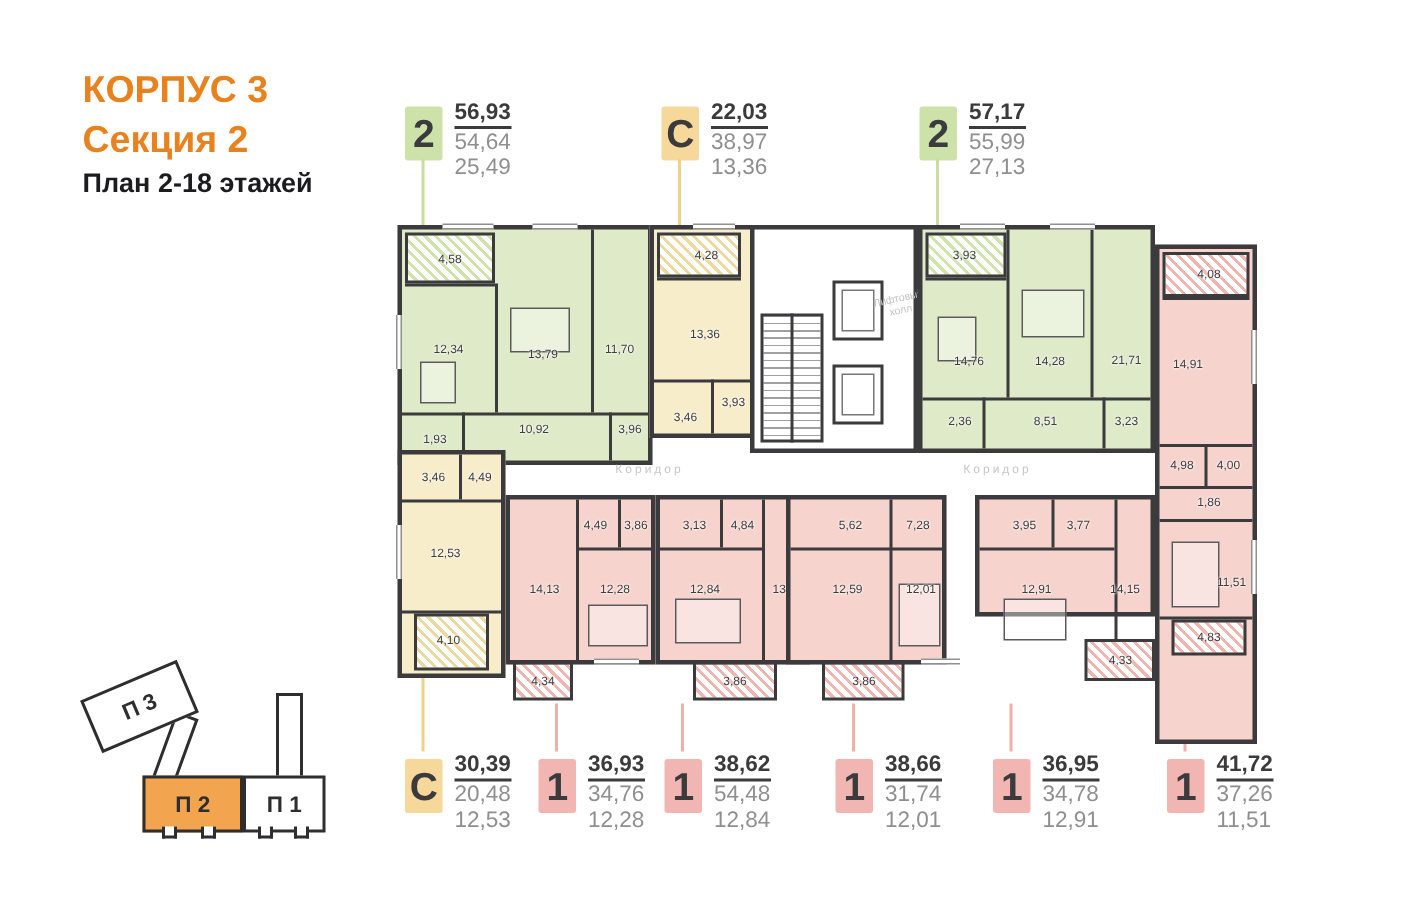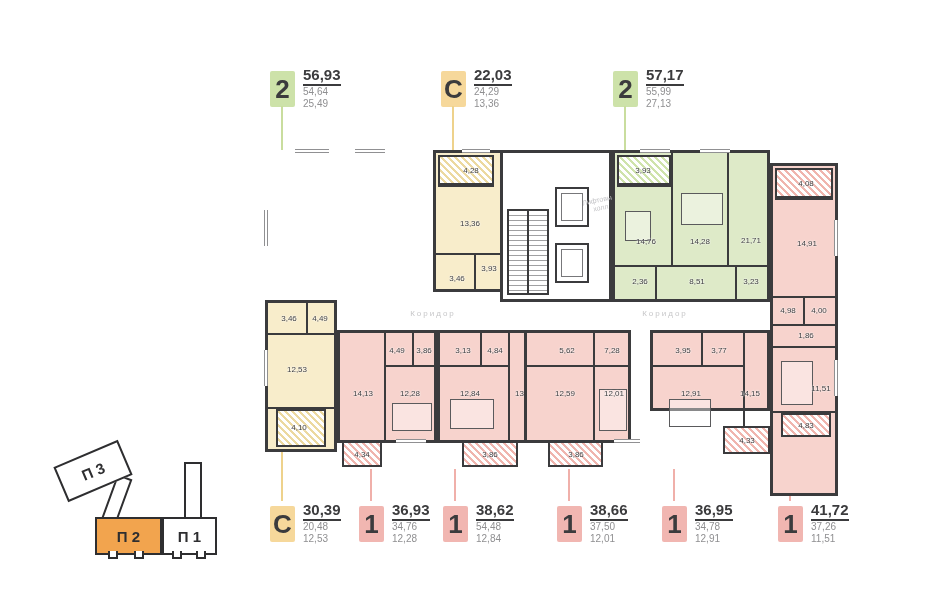--- a/index.html
+++ b/index.html
@@ -10,21 +10,21 @@
   .title { position:absolute; left:55px; top:44px; }
   .title .t1 { color:#e8821f; font-size:25px; font-weight:bold; line-height:1.3; }
   .title .t3 { color:#1c1c1e; font-size:18px; font-weight:bold; margin-top:3px; }
 
   
   .legend-group { position:absolute; display:flex; gap:8px; }
   .badge { width:25px; height:36px; margin-top:5px; border-radius:2px; display:flex; align-items:center; justify-content:center;
            font-size:26px; font-weight:bold; color:#3b3b3d; }
   .bg-green { background:#cde2a9; } .bg-yellow { background:#f6d89b; } .bg-pink { background:#f1b6b1; }
   .vals .main { display:inline-block; font-size:15px; font-weight:bold; color:#3b3b3d; border-bottom:2px solid #3b3b3d; padding-bottom:1px; }
-  .vals .sub  { font-size:10px; color:#8f8f91; line-height:1.15; }
+  .vals .sub  { font-size:15px; color:#8f8f91; line-height:1.15; }
   .leader { position:absolute; width:2px; }
   .ld-green { background:#c9dd9e; } .ld-yellow { background:#eed28c; } .ld-pink { background:#f0b0aa; }
 
   
   .apt { position:absolute; border:3px solid #3b3b3d; }
   .fill-g { background:#deeac8; } .fill-y { background:#f8edcb; } .fill-p { background:#f7d3cd; } .fill-w { background:#fff; }
   .wv { position:absolute; width:2px; background:#3b3b3d; }
   .wh { position:absolute; height:2px; background:#3b3b3d; }
   .al { position:absolute; transform:translate(-50%,-50%); font-size:8px; color:#3e3e40; white-space:nowrap;
         text-shadow:0 0 2px #fff,0 0 2px #fff; }
@@ -46,34 +46,39 @@
   .mm-block { position:absolute; border:2px solid #2e2e30; background:#fff; display:flex; align-items:center; justify-content:center;
               font-size:15px; font-weight:bold; color:#2e2e30; }
   .mm-orange { background:#f2a44e; }
   .notch { position:absolute; width:10px; height:8px; background:#fff; border:2px solid #2e2e30; border-top:none; }
 </style>
 </head>
 <body>
 
 <div class="canvas">
 
+  <div class="title">
+    <div class="t1">КОРПУС 3</div>
+    <div class="t1">Секция 2</div>
+    <div class="t3">План 2-18 этажей</div>
+  </div>
 
   <div class="legend-group" style="left:270px;top:66px">
     <div class="badge bg-green">2</div>
     <div class="vals">
       <div><span class="main">56,93</span></div>
       <div class="sub">54,64</div>
       <div class="sub">25,49</div>
     </div>
   </div>
   <div class="legend-group" style="left:441px;top:66px">
     <div class="badge bg-yellow">С</div>
     <div class="vals">
       <div><span class="main">22,03</span></div>
-      <div class="sub">24,29</div>
+      <div class="sub">38,97</div>
       <div class="sub">13,36</div>
     </div>
   </div>
   <div class="legend-group" style="left:613px;top:66px">
     <div class="badge bg-green">2</div>
     <div class="vals">
       <div><span class="main">57,17</span></div>
       <div class="sub">55,99</div>
       <div class="sub">27,13</div>
     </div>
@@ -100,21 +105,21 @@
     <div class="vals">
       <div><span class="main">38,62</span></div>
       <div class="sub">54,48</div>
       <div class="sub">12,84</div>
     </div>
   </div>
   <div class="legend-group" style="left:557px;top:501px">
     <div class="badge bg-pink">1</div>
     <div class="vals">
       <div><span class="main">38,66</span></div>
-      <div class="sub">37,50</div>
+      <div class="sub">31,74</div>
       <div class="sub">12,01</div>
     </div>
   </div>
   <div class="legend-group" style="left:662px;top:501px">
     <div class="badge bg-pink">1</div>
     <div class="vals">
       <div><span class="main">36,95</span></div>
       <div class="sub">34,78</div>
       <div class="sub">12,91</div>
     </div>
@@ -131,20 +136,38 @@
   <div class="leader ld-green" style="left:281px;top:106px;height:44px"></div>
   <div class="leader ld-yellow" style="left:452px;top:106px;height:44px"></div>
   <div class="leader ld-green" style="left:624px;top:106px;height:44px"></div>
   <div class="leader ld-yellow" style="left:281px;top:452px;height:49px"></div>
   <div class="leader ld-pink" style="left:370px;top:469px;height:32px"></div>
   <div class="leader ld-pink" style="left:454px;top:469px;height:32px"></div>
   <div class="leader ld-pink" style="left:568px;top:469px;height:32px"></div>
   <div class="leader ld-pink" style="left:673px;top:469px;height:32px"></div>
   <div class="leader ld-pink" style="left:789px;top:462px;height:39px"></div>
 
+  <div class="apt fill-g" style="left:265px;top:150px;width:170px;height:160px">
+    <div class="hatch hatch-g" style="left:2px;top:2px;width:60px;height:34px"></div>
+    <div class="wh" style="left:2px;top:36px;width:60px"></div>
+    <div class="wv" style="left:62px;top:36px;height:86px"></div>
+    <div class="wv" style="left:126px;top:0;height:122px"></div>
+    <div class="wh" style="left:0;top:122px;width:164px"></div>
+    <div class="wv" style="left:40px;top:122px;height:32px"></div>
+    <div class="wv" style="left:138px;top:122px;height:32px"></div>
+    <div class="furn" style="left:72px;top:52px;width:40px;height:30px"></div>
+    <div class="furn" style="left:12px;top:88px;width:24px;height:28px"></div>
+    <span class="al" style="left:32px;top:20px">4,58</span>
+    <span class="al" style="left:31px;top:80px">12,34</span>
+    <span class="al" style="left:94px;top:83px">13,79</span>
+    <span class="al" style="left:145px;top:80px">11,70</span>
+    <span class="al" style="left:88px;top:133px">10,92</span>
+    <span class="al" style="left:22px;top:140px">1,93</span>
+    <span class="al" style="left:152px;top:133px">3,96</span>
+  </div>
 
   <div class="apt fill-y" style="left:433px;top:150px;width:78px;height:142px">
     <div class="hatch hatch-y" style="left:2px;top:2px;width:56px;height:30px"></div>
     <div class="wh" style="left:2px;top:32px;width:56px"></div>
     <div class="wh" style="left:0;top:100px;width:72px"></div>
     <div class="wv" style="left:38px;top:100px;height:36px"></div>
     <span class="al" style="left:35px;top:17px">4,28</span>
     <span class="al" style="left:34px;top:70px">13,36</span>
     <span class="al" style="left:53px;top:115px">3,93</span>
     <span class="al" style="left:21px;top:125px">3,46</span>
@@ -188,21 +211,21 @@
     <div class="hatch hatch-p" style="left:2px;top:2px;width:58px;height:30px"></div>
     <div class="wh" style="left:2px;top:32px;width:58px"></div>
     <div class="wh" style="left:0;top:130px;width:62px"></div>
     <div class="wv" style="left:30px;top:130px;height:28px"></div>
     <div class="wh" style="left:0;top:158px;width:62px"></div>
     <div class="wh" style="left:0;top:180px;width:62px"></div>
     <div class="wh" style="left:0;top:245px;width:62px"></div>
     <div class="hatch hatch-p" style="left:8px;top:247px;width:50px;height:24px"></div>
     <div class="furn" style="left:8px;top:195px;width:32px;height:44px"></div>
     <span class="al" style="left:33px;top:17px">4,08</span>
-    <span class="al" style="left:34px;top:77px">14,91</span>
+    <span class="al" style="left:19px;top:77px">14,91</span>
     <span class="al" style="left:15px;top:144px">4,98</span>
     <span class="al" style="left:46px;top:144px">4,00</span>
     <span class="al" style="left:33px;top:169px">1,86</span>
     <span class="al" style="left:48px;top:222px">11,51</span>
     <span class="al" style="left:33px;top:259px">4,83</span>
   </div>
 
   <div class="apt fill-y" style="left:265px;top:300px;width:72px;height:152px">
     <div class="wh" style="left:0;top:30px;width:66px"></div>
     <div class="wv" style="left:38px;top:0;height:30px"></div>

